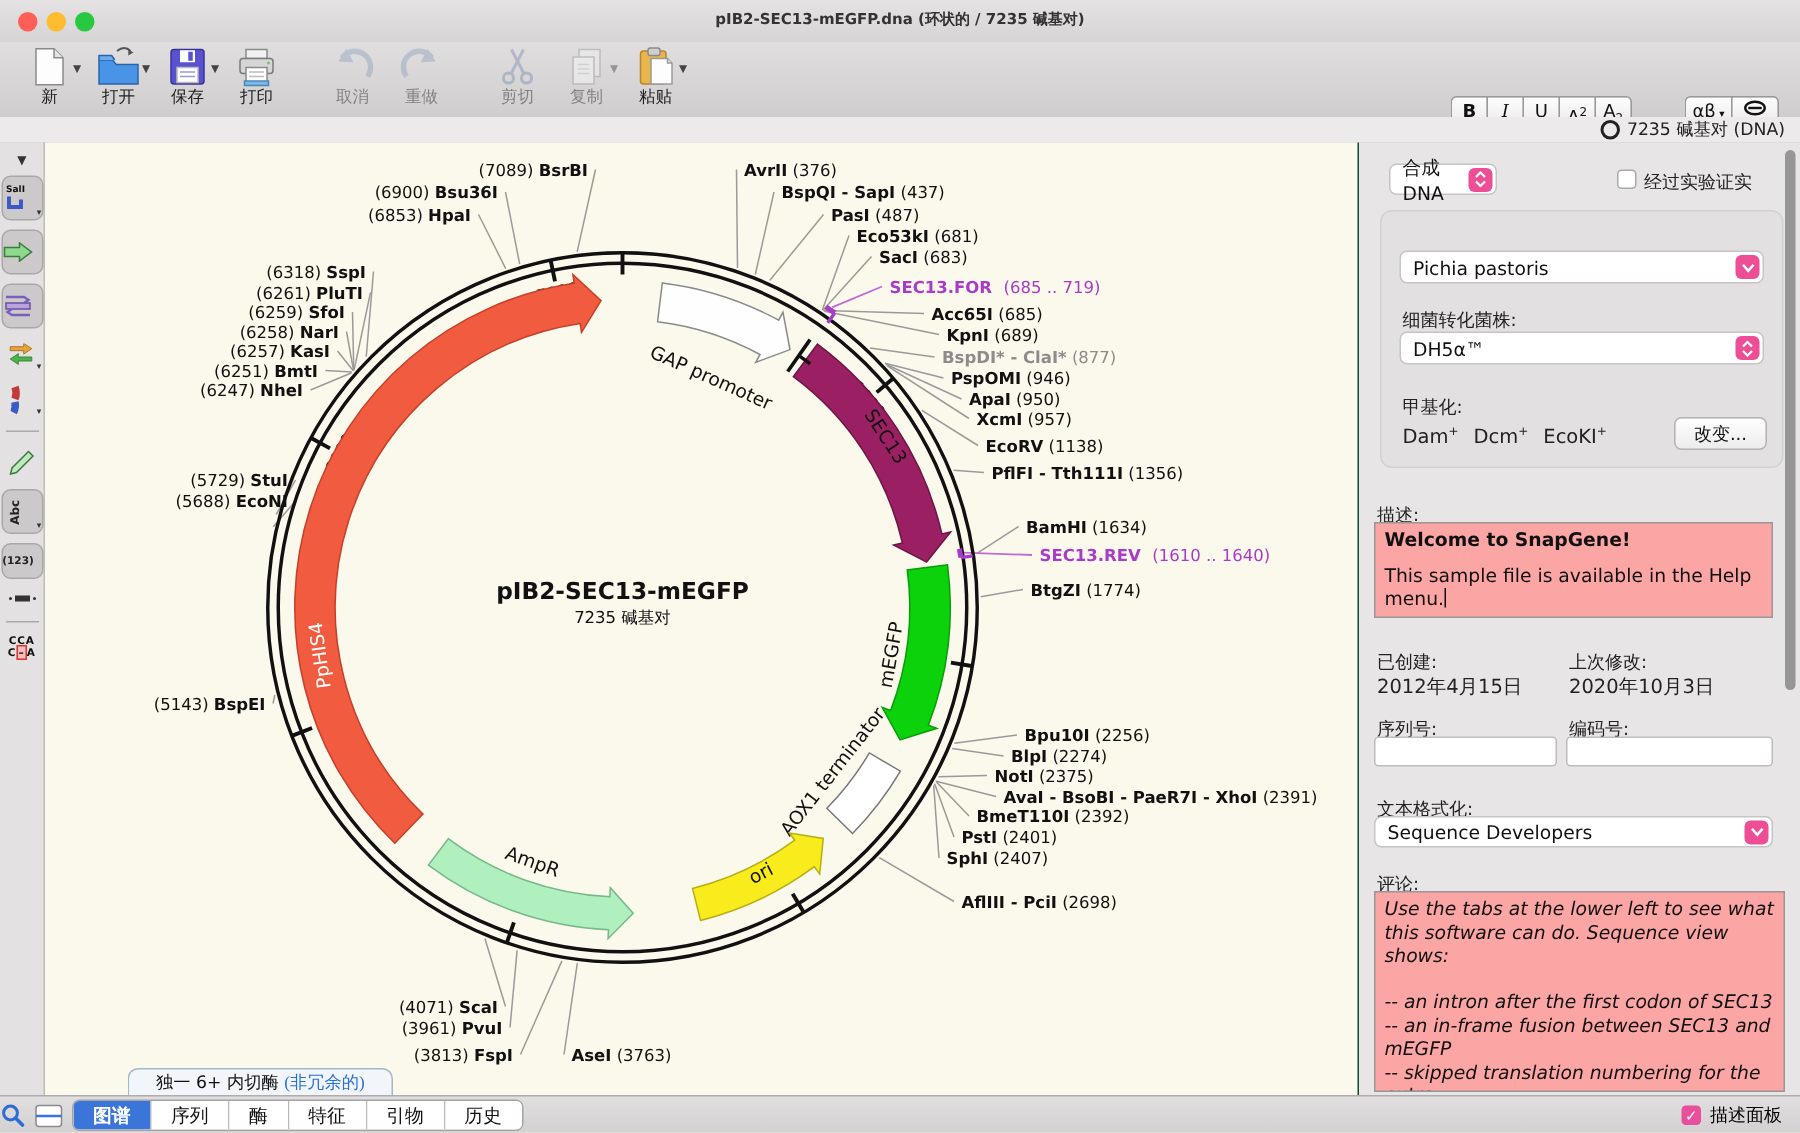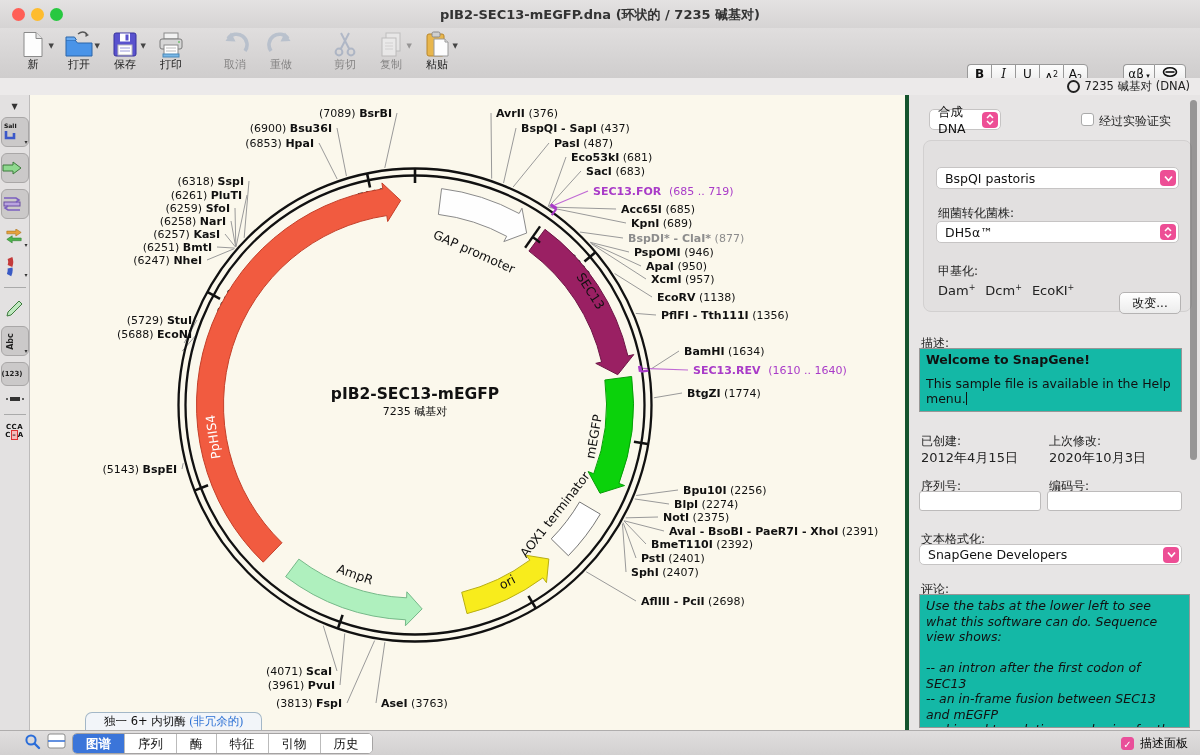--- a/index.html
+++ b/index.html
@@ -5,21 +5,21 @@
   html,body{margin:0;padding:0;}
   body{width:1200px;height:755px;overflow:hidden;position:relative;
        font-family:"DejaVu Sans","Liberation Sans",sans-serif;
        background:#d8d6d6;-webkit-font-smoothing:antialiased;}
   .window{position:absolute;inset:0;}
   
   .titlebar{position:absolute;left:0;top:0;width:1200px;height:28px;
     background:linear-gradient(#e4e2e2,#d6d4d4);border-bottom:1px solid #c3c1c1;}
   .tl{position:absolute;top:8px;width:13px;height:13px;border-radius:50%;}
   .title-text{position:absolute;left:0;right:0;top:6px;text-align:center;
-    font-size:13px;font-weight:bold;color:#333;}
+    font-size:10px;font-weight:bold;color:#333;}
   
   .toolbar{position:absolute;left:0;top:28px;width:1200px;height:50px;
     background:linear-gradient(#e0dede,#cfcdcd);border-bottom:1px solid #b9b7b7;}
   .tb-left{position:absolute;left:10px;top:2px;display:flex;align-items:flex-start;}
   .tb-btn{position:relative;width:46px;height:46px;text-align:center;flex:0 0 auto;}
   .tb-btn .ic{display:block;margin:1px auto 0;width:30px;height:28px;}
   .tb-btn .lbl{display:block;font-size:11px;color:#222;line-height:12px;}
   .tb-btn.disabled{opacity:.45;}
   .tb-btn .dd{position:absolute;right:2px;top:12px;font-size:7px;color:#444;}
   .tb-gap{width:18px;flex:0 0 auto;}
@@ -54,44 +54,44 @@
   .microbox{border:1px solid #d33;background:#f7bcbc;padding:0 .5px;}
   
   .canvas{position:absolute;left:30px;top:0;width:875px;height:635px;background:#fbf8ec;}
   #map-svg{position:absolute;left:0;top:0;}
   .sel-tab{position:absolute;left:55px;bottom:0;height:17px;padding:0 18px;
     background:#f2f5f9;border:1px solid #a3b7c7;border-bottom:none;
     border-radius:7px 7px 0 0;font-size:11.5px;line-height:17px;color:#111;}
   .sel-tab .blue{color:#2a6fd4;font-family:Liberation Serif, serif;}
   
   .panel{position:absolute;left:905px;top:0;width:295px;height:635px;
-    background:#e7e5e5;border-left:4px solid #14532d;box-sizing:border-box;font-size:12px;color:#222;}
+    background:#e7e5e5;border-left:1px solid #14532d;box-sizing:border-box;font-size:12px;color:#222;}
   .p-abs{position:absolute;}
   .pill-select{background:#fff;border:1px solid #c6c4c4;border-radius:5px;
     display:flex;align-items:center;box-sizing:border-box;padding-left:8px;font-size:12.5px;color:#111;}
   .pill-select .grow{flex:1;}
   .pink-chev{width:16px;height:16px;background:#ed4e95;border-radius:4px;
     margin-right:2px;display:flex;align-items:center;justify-content:center;flex:0 0 auto;}
   .groupbox{position:absolute;left:14px;top:45px;width:267px;height:170px;
     background:#e2e0e0;border:1px solid #d2d0d0;border-radius:8px;}
   .chkbox{width:13px;height:13px;border:1px solid #aaa;background:#fff;border-radius:3px;box-sizing:border-box;}
   .chkbox.checked{background:#e94f9a;border-color:#e94f9a;color:#fff;font-size:10px;
     line-height:13px;text-align:center;font-weight:bold;}
-  .txtarea{background:#14b8a6;border:1px solid #989696;font-size:12.5px;color:#111;
+  .txtarea{background:#fca5a5;border:1px solid #989696;font-size:12.5px;color:#111;
     padding:3px 6px;box-sizing:border-box;overflow:hidden;line-height:15.5px;}
   .inputbox{background:#fff;border:1px solid #bdbbbb;border-radius:3px;height:20px;box-sizing:border-box;}
   .btn-small{background:linear-gradient(#fff,#ececec);border:1px solid #b5b3b3;border-radius:5px;
     font-size:12px;text-align:center;color:#111;}
   .caret{display:inline-block;width:1px;height:13px;background:#111;vertical-align:-2px;}
   .scrollbar{position:absolute;right:3px;top:5px;width:7px;height:360px;background:#555;
     opacity:.55;border-radius:4px;}
   
   .bottombar{position:absolute;left:0;top:730px;width:1200px;height:25px;
     background:linear-gradient(#e0dede,#d2d0d0);border-top:1px solid #aFaDaD;}
-  .bb-left{position:absolute;left:24px;top:2px;display:flex;gap:6px;}
+  .bb-left{position:absolute;left:0;top:2px;display:flex;align-items:center;gap:6px;}
   .view-tabs{display:flex;border:1px solid #a5a3a3;border-radius:5px;overflow:hidden;background:#fff;}
   .vtab{padding:0 13px;height:19px;line-height:19px;font-size:12.5px;color:#111;
     background:#fff;border-right:1px solid #bbb;}
   .vtab:last-child{border-right:none;}
   .vtab.sel{background:#3b75d9;color:#fff;font-weight:bold;}
   .bb-right{position:absolute;right:12px;top:4px;display:flex;align-items:center;gap:6px;font-size:12px;}
 </style>
 </head>
 <body>
 
@@ -432,40 +432,40 @@
               <path d="M1 7 l3 3 3 -3" fill="none" stroke="#fff" stroke-width="1.5"></path>
             </svg>
         </span>
       </div>
       <div class="p-abs chkbox" style="left:172px;top:18px;"></div>
       <div class="p-abs" style="left:190px;top:18px;">经过实验证实</div>
 
       <div class="groupbox">
         <div class="p-abs" style="left:22px;top:10px;margin-top:16px;">实验室宿主:</div>
         <div class="p-abs pill-select" style="left:12px;right:12px;top:26px;height:22px;">
-          <span class="grow">BspQI pastoris</span>
+          <span class="grow">Pichia pastoris</span>
           <span class="pink-chev">
             <svg width="9" height="7" viewBox="0 0 9 7">
                 <path d="M1 1.5 l3.5 4 3.5 -4" fill="none" stroke="#fff" stroke-width="1.7"></path>
               </svg>
           </span>
         </div>
         <div class="p-abs" style="left:14px;top:64px;">细菌转化菌株:</div>
         <div class="p-abs pill-select" style="left:12px;right:12px;top:80px;height:22px;">
           <span class="grow">DH5α™</span>
           <span class="pink-chev">
             <svg width="8" height="11" viewBox="0 0 8 11">
                 <path d="M1 4 l3 -3 3 3" fill="none" stroke="#fff" stroke-width="1.5"></path>
                 <path d="M1 7 l3 3 3 -3" fill="none" stroke="#fff" stroke-width="1.5"></path>
               </svg>
           </span>
         </div>
         <div class="p-abs" style="left:14px;top:122px;">甲基化:</div>
         <div class="p-abs" style="left:14px;top:142px;font-size:13px;" id="methyl-row"><span style="margin-right:10px;">Dam<sup>+</sup></span><span style="margin-right:10px;">Dcm<sup>+</sup></span><span style="margin-right:10px;">EcoKI<sup>+</sup></span></div>
-        <div class="p-abs btn-small" style="right:10px;top:137px;width:60px;height:20px;line-height:20px;margin-top:14px;">改变...</div>
+        <div class="p-abs btn-small" style="right:10px;top:137px;width:60px;height:20px;line-height:20px;">改变...</div>
       </div>
 
       <div class="p-abs" style="left:12px;top:240px;">描述:</div>
       <div class="p-abs txtarea" style="left:10px;right:18px;top:253px;height:64px;">
         <div style="font-weight:bold;">Welcome to SnapGene!</div>
         <div style="height:8px;"></div>
         <div><span>This sample file is available in the Help menu.</span><span class="caret"></span></div>
       </div>
 
       <div class="p-abs" style="left:12px;top:338px;">已创建:</div>
@@ -473,21 +473,21 @@
       <div class="p-abs" style="left:140px;top:338px;">上次修改:</div>
       <div class="p-abs" style="left:140px;top:354px;font-size:13px;">2020年10月3日</div>
 
       <div class="p-abs" style="left:12px;top:383px;">序列号:</div>
       <div class="p-abs inputbox" style="left:10px;top:396px;width:122px;"></div>
       <div class="p-abs" style="left:140px;top:383px;">编码号:</div>
       <div class="p-abs inputbox" style="left:138px;top:396px;right:18px;"></div>
 
       <div class="p-abs" style="left:12px;top:436px;">文本格式化:</div>
       <div class="p-abs pill-select" style="left:10px;right:18px;top:449px;height:21px;">
-        <span class="grow">SnapGene Developers</span>
+        <span class="grow">Sequence Developers</span>
         <span class="pink-chev">
           <svg width="9" height="7" viewBox="0 0 9 7">
               <path d="M1 1.5 l3.5 4 3.5 -4" fill="none" stroke="#fff" stroke-width="1.7"></path>
             </svg>
         </span>
       </div>
 
       <div class="p-abs" style="left:12px;top:486px;">评论:</div>
       <div class="p-abs txtarea" style="left:10px;right:10px;top:499px;bottom:2px;white-space:pre-wrap;font-style:italic;">Use the tabs at the lower left to see what this software can do. Sequence view shows:
 

